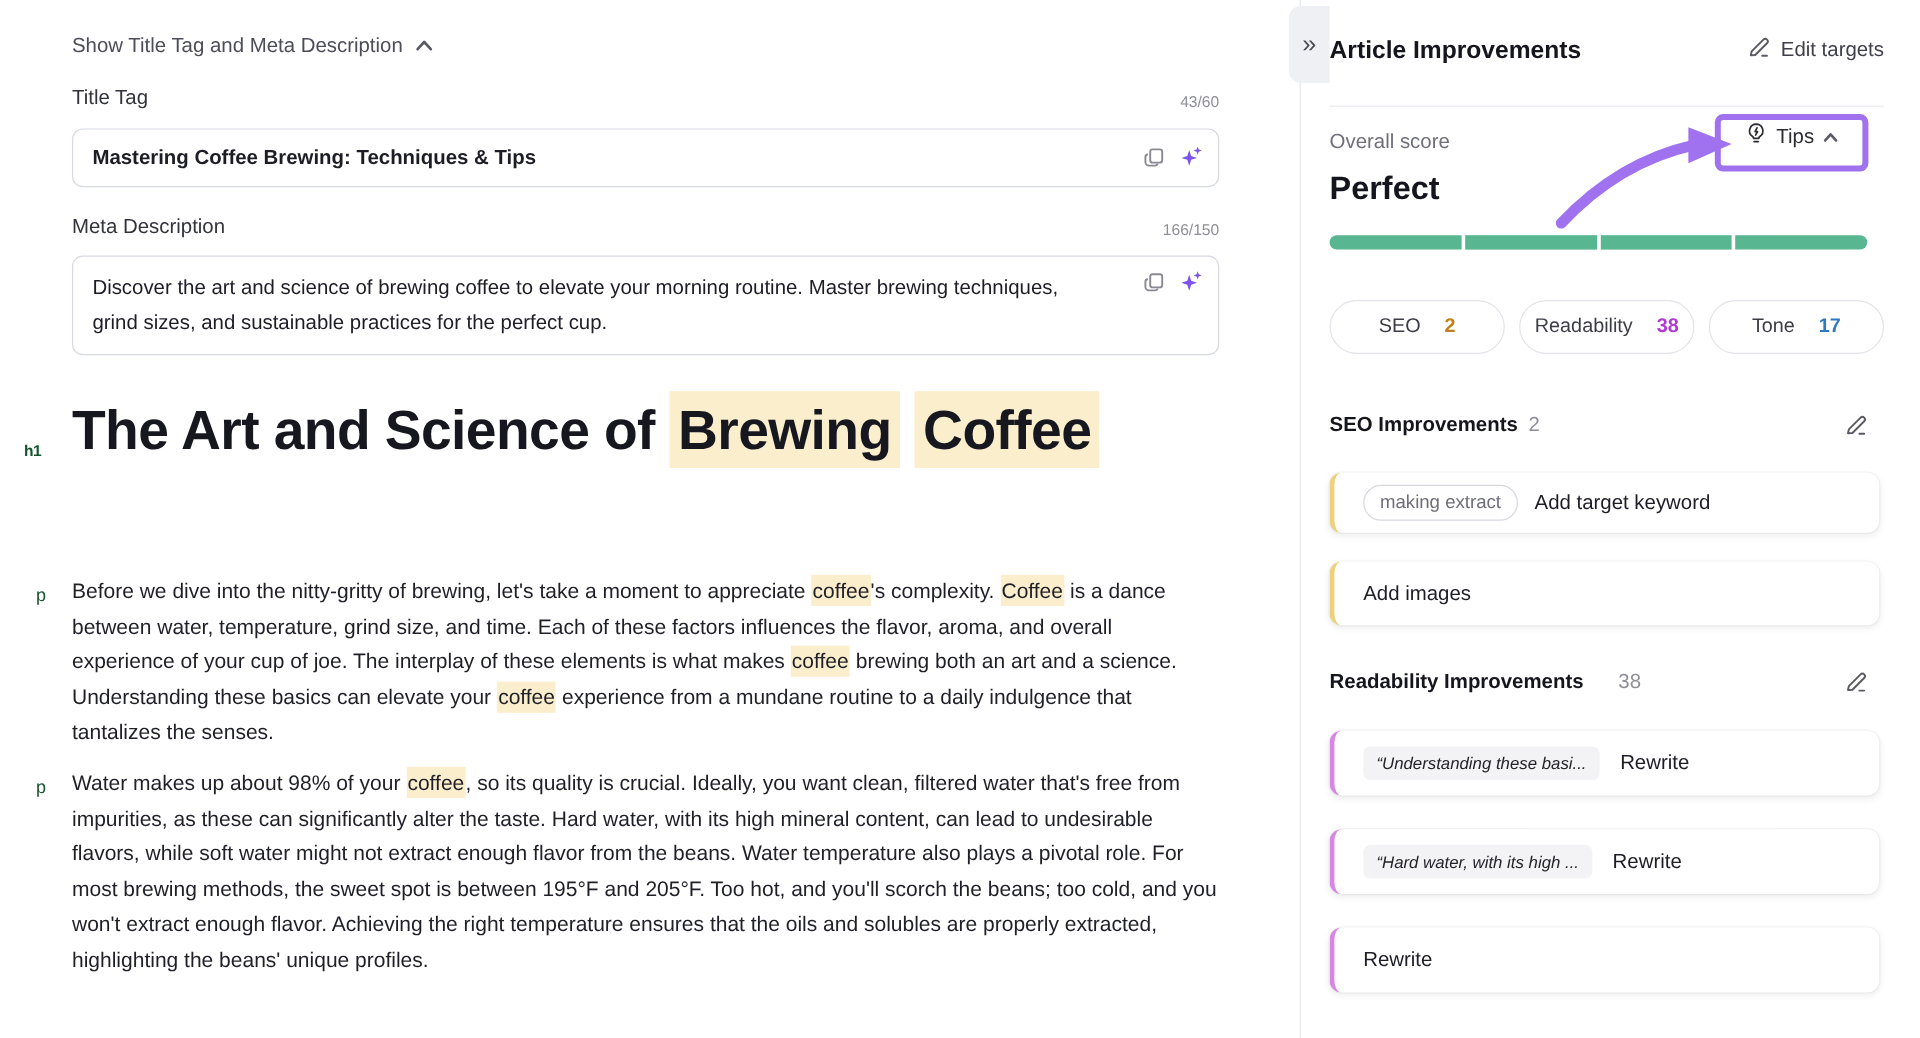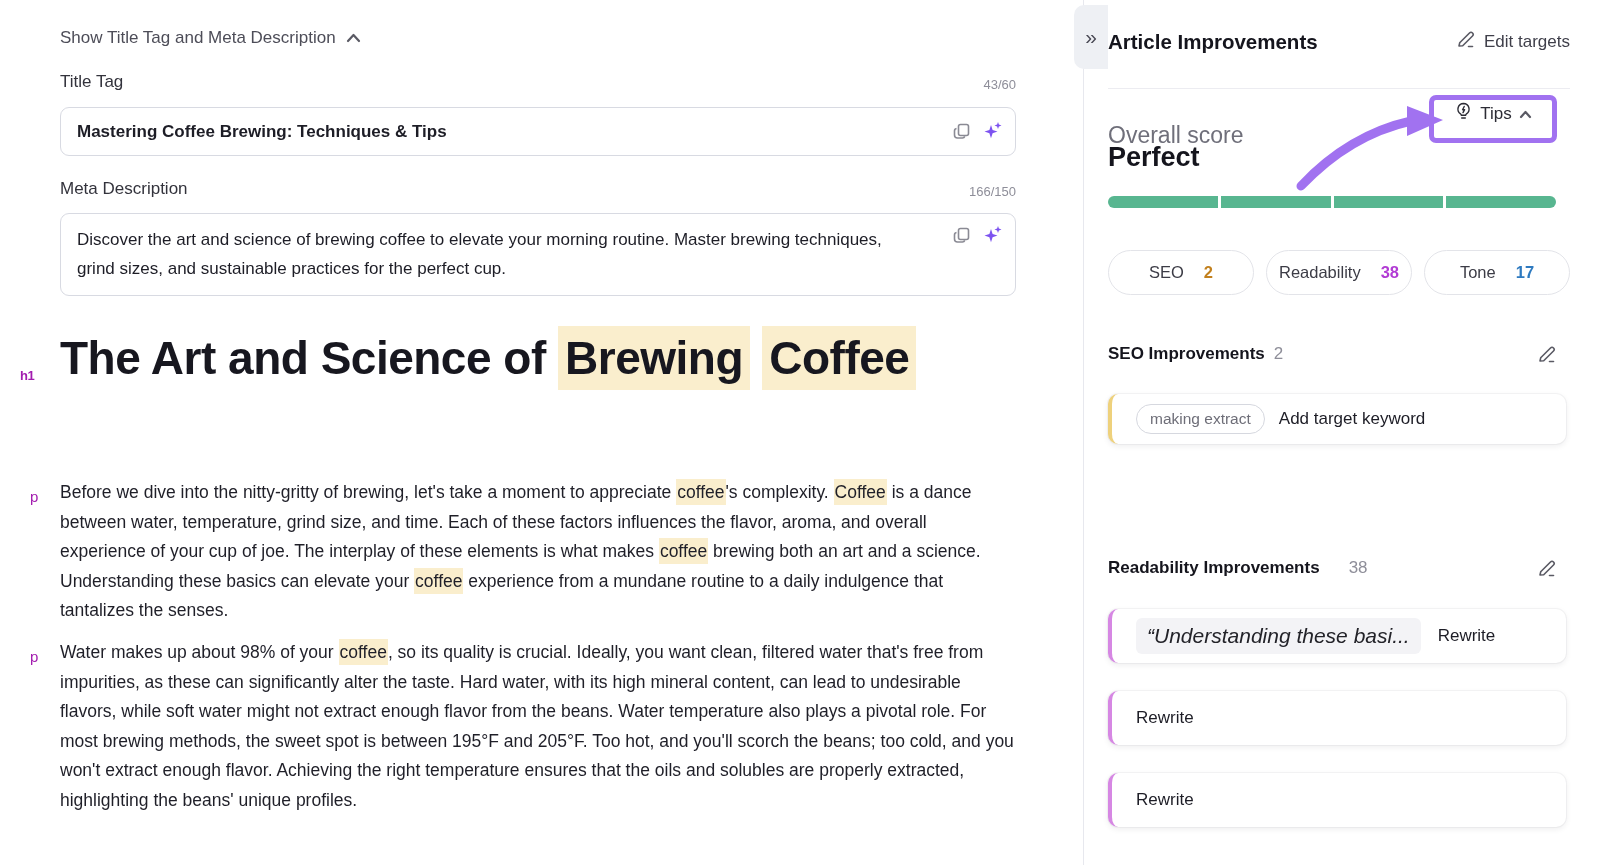--- a/index.html
+++ b/index.html
@@ -42,21 +42,21 @@
 
   .doc-h1 { position:absolute; top:325px; left:0; width:905px; font-size:46px; line-height:66px;
     font-weight:700; letter-spacing:-0.5px; color:#17171f; }
   .doc-p { position:absolute; left:0; width:956px; font-size:17.5px; line-height:29.5px; color:#1f1f28; }
   .p1 { top:478px; }
   .p2 { top:638px; }
 
   .hl { background:#faeecd; padding:3px 1px; box-decoration-break:clone; -webkit-box-decoration-break:clone; }
   .doc-h1 .hl { padding:6px 7px; }
 
-  .gutter { position:absolute; color:#a21caf; }
+  .gutter { position:absolute; color:#14532d; }
   .gutter-h1 { left:-40px; top:18px; font-size:13px; }
   .gutter-p { left:-30px; top:4px; font-size:15px; }
 
   
   .panel { position:absolute; left:1083px; top:0; width:517px; height:865px;
     background:#fff; border-left:1px solid #e7e8ee; }
   .panel-inner { position:absolute; left:24px; top:0; width:462px; height:865px; }
 
   .collapse-tab { position:absolute; left:-34px; top:5px; width:34px; height:64px;
     background:#eef0f4; border-radius:10px 0 0 10px; border:none; cursor:pointer;
@@ -64,21 +64,21 @@
 
   .panel-header { position:absolute; top:30px; left:0; width:100%;
     display:flex; justify-content:space-between; align-items:center; }
   .panel-title { font-size:20.5px; font-weight:700; color:#15151d; }
   .edit-targets { display:flex; align-items:center; gap:9px; font-size:17px; color:#3f3f4a;
     background:none; border:none; cursor:pointer; font-family:"Liberation Sans", sans-serif; }
   .pencil-ic { stroke:#5a5a64; stroke-width:1.6; fill:none; stroke-linecap:round; stroke-linejoin:round; }
 
   .panel-divider { position:absolute; top:88px; left:0; width:100%; height:1px; background:#ececf1; }
 
-  .overall-label { position:absolute; top:108px; left:0; font-size:23px; color:#6f6f7a;margin-top:14px; }
+  .overall-label { position:absolute; top:108px; left:0; font-size:17px; color:#6f6f7a; }
   .score-text { position:absolute; top:142px; left:0; font-size:27px; font-weight:700; color:#15151d; }
 
   .tips-annot { position:absolute; top:95px; right:13px; width:128px; height:48px;
     border:5px solid #a172f0; border-radius:7px; display:flex; align-items:flex-start; justify-content:center; }
   .tips-btn { display:flex; align-items:center; gap:7px; background:#fff; border:none; cursor:pointer;
     font-size:17px; color:#2c2c35; font-family:"Liberation Sans", sans-serif; padding:2px 4px; }
   .bulb-ic { stroke:#2c2c35; stroke-width:1.4; fill:none; stroke-linecap:round; stroke-linejoin:round; }
 
   .annot-arrow { position:absolute; top:104px; left:185px; pointer-events:none; }
 
@@ -112,21 +112,21 @@
   .card2 { top:468px; height:53px; }
   .card3 { top:609px; height:54px; }
   .card4 { top:691px; height:54px; }
   .card5 { top:773px; height:54px; }
 
   .kw-chip { border:1px solid #d6d8df; border-radius:15px; padding:5px 13px;
     font-size:15.5px; color:#6e6e78; margin-right:14px; white-space:nowrap; }
   .card-label { font-size:17px; color:#1d1d26; }
 
   .quote-chip { background:#f3f3f6; border-radius:6px; padding:6px 11px;
-    font-size:21px; font-style:italic; color:#232329; margin-right:17px; white-space:nowrap; }
+    font-size:14px; font-style:italic; color:#232329; margin-right:17px; white-space:nowrap; }
   .rewrite-btn { background:none; border:none; cursor:pointer; font-size:17px; color:#1d1d26;
     font-family:"Liberation Sans", sans-serif; padding:0; }
 </style>
 </head>
 <body>
 
 <div class="editor">
   <div class="econtent">
 
     <div class="toggle-row">
@@ -289,40 +289,44 @@
           </svg>
         </span>
       </button>
     </div>
 
     <div class="card card1">
       <span class="kw-chip">making extract</span>
       <span class="card-label">Add target keyword</span>
     </div>
 
+    <div class="card card2">
+      <span class="card-label">Add images</span>
+    </div>
 
     <div class="sec-header read-header">
       <span class="sec-title">Readability Improvements</span>
       <span class="sec-count">38</span>
       <button class="sec-pencil">
         <span>
           <svg width="19" height="19" viewBox="0 0 19 19">
             <path class="pencil-ic" d="M3 16 l0.7 -3.2 L13.5 3 a2.1 2.1 0 0 1 3 3 L6.7 15.8 L3 16 Z"></path>
             <path class="pencil-ic" d="M12.5 16.5 h4"></path>
           </svg>
         </span>
       </button>
     </div>
 
     <div class="card card-pink card3">
       <span class="quote-chip">“Understanding these basi...</span>
       <button class="rewrite-btn">Rewrite</button>
     </div>
 
     <div class="card card-pink card4">
+      <span class="quote-chip">“Hard water, with its high ...</span>
       <button class="rewrite-btn">Rewrite</button>
     </div>
 
     <div class="card card-pink card5">
       <button class="rewrite-btn">Rewrite</button>
     </div>
 
   </div>
 </div>
 

